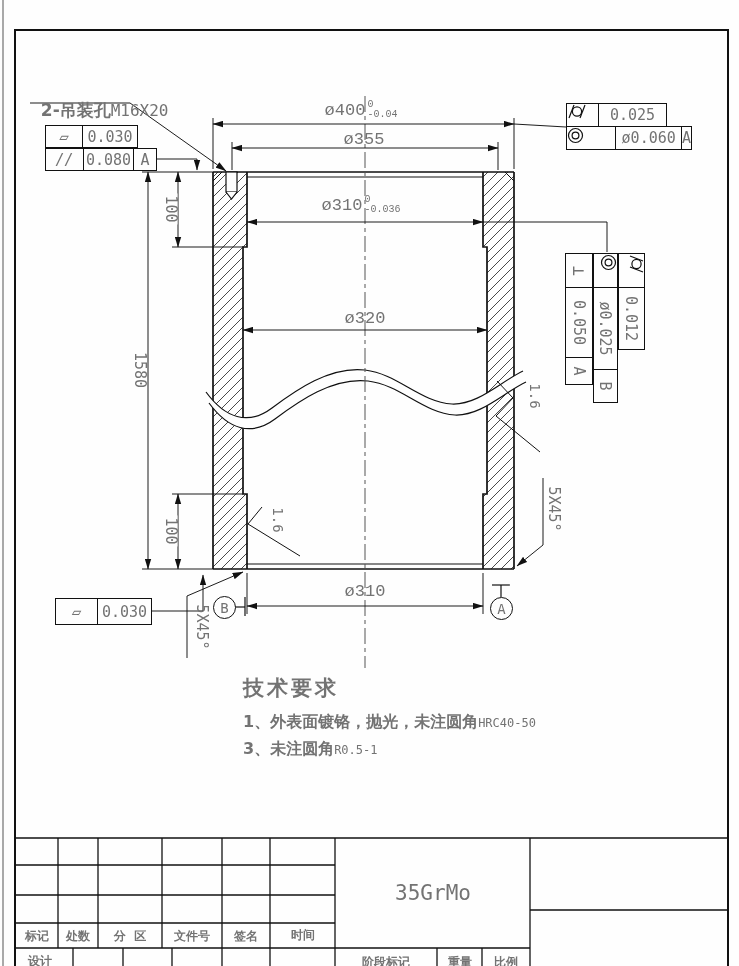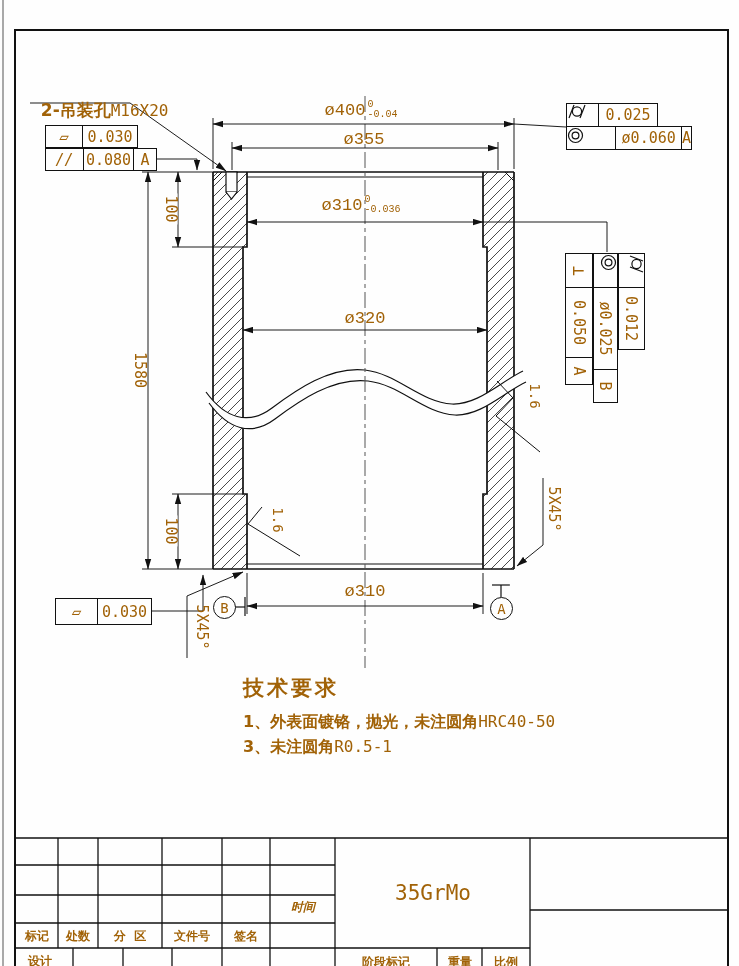--- a/index.html
+++ b/index.html
@@ -1,37 +1,37 @@
 <!DOCTYPE html>
 <html><head>
 <meta charset="utf-8">
 <style>
   html,body{margin:0;padding:0;background:#fff;}
   .sheet{position:relative;width:739px;height:966px;background:#fefefe;overflow:hidden;
-         font-family:"DejaVu Sans",sans-serif;color:#a16207;}
+         font-family:"DejaVu Sans",sans-serif;color:#737373;}
   .sheet svg{position:absolute;left:0;top:0;}
   .abs{position:absolute;white-space:pre;}
   .ctr{transform:translate(-50%,-50%);}
   .mono{font-family:"DejaVu Sans Mono",monospace;font-weight:400;}
   .cjk{font-family:"DejaVu Sans",sans-serif;font-weight:700;}
   .t-dim{font-family:Liberation Mono, monospace;font-size:17px;line-height:17px;display:flex;align-items:flex-start;}
   .tolstack{display:flex;flex-direction:column;font-size:10px;line-height:10px;margin-left:2px;margin-top:-2px;}
   .rot{transform:translate(-50%,-50%) rotate(90deg);font-family:"DejaVu Sans Mono",monospace;font-size:15px;line-height:15px;background:#fefefe;padding:0 2px;}
   .fcf{position:absolute;display:flex;border:1.4px solid #111;background:#fefefe;box-sizing:border-box;
        font-family:"DejaVu Sans Mono",monospace;font-size:15px;}
   .fcf .cell{display:flex;align-items:center;justify-content:center;border-right:1.4px solid #111;box-sizing:border-box;height:100%;}
   .fcf .cell:last-child{border-right:none;}
   .fcf-rot{transform-origin:0 0;transform:rotate(90deg);}
   .datum{position:absolute;width:21px;height:21px;border:1.4px solid #111;border-radius:50%;
          display:flex;align-items:center;justify-content:center;background:#fefefe;
          font-family:"DejaVu Sans Mono",monospace;font-size:14px;}
   .tech{position:absolute;left:243px;top:674px;width:470px;}
   .tech .tr-title{font-size:21px;letter-spacing:3px;margin-bottom:7px;}
   .tech .tr-item{font-size:16px;line-height:25px;}
-  .tech .code{font-family:"DejaVu Sans Mono",monospace;font-weight:400;font-size:16px;}
+  .tech .code{font-family:"DejaVu Sans Mono",monospace;font-weight:400;font-size:12px;}
   .tb-label{font-size:12px;}
   .icon-svg{display:block;}
 </style>
 </head>
 <body>
 
 <div class="sheet">
 
 <svg width="739" height="966" viewBox="0 0 739 966">
   <defs>
@@ -191,21 +191,21 @@
         <span style="font-size:16px;">▱</span>
       </div>
   <div class="cell" style="flex:1;">0.030</div>
 </div>
 <div class="fcf" style="left:45px;top:148px;width:112px;height:23px;">
   <div class="cell" style="width:38px;font-style:italic;">//</div>
   <div class="cell" style="width:50px;">0.080</div>
   <div class="cell" style="flex:1;">A</div>
 </div>
 
-<div class="fcf" style="left:566px;top:103px;width:92px;height:24px;">
+<div class="fcf" style="left:566px;top:103px;width:101px;height:24px;">
   <div class="cell" style="width:32px;">
     <svg class="icon-svg" width="20" height="15" viewBox="0 0 20 15">
           <g stroke="#111" stroke-width="1.2" fill="none">
             <circle cx="10" cy="7.5" r="4.6"></circle>
             <line x1="2" y1="14" x2="7" y2="1"></line>
             <line x1="13" y1="14" x2="18" y2="1"></line>
           </g>
         </svg>
   </div>
   <div class="cell" style="flex:1;">0.025</div>
@@ -267,21 +267,21 @@
   <div class="tr-title cjk">技术要求</div>
   <div class="tr-item"><span class="cjk">1、</span><span class="cjk">外表面镀铬，抛光，未注圆角</span><span class="code">HRC40-50</span></div>
   <div class="tr-item"><span class="cjk">3、</span><span class="cjk">未注圆角</span><span class="code">R0.5-1</span></div>
 </div>
 
 <div class="abs ctr cjk tb-label" style="left:37px;top:936px;">标记</div>
 <div class="abs ctr cjk tb-label" style="left:78px;top:936px;">处数</div>
 <div class="abs ctr cjk tb-label" style="left:130px;top:936px;">分  区</div>
 <div class="abs ctr cjk tb-label" style="left:192px;top:936px;">文件号</div>
 <div class="abs ctr cjk tb-label" style="left:246px;top:936px;">签名</div>
-<div class="abs ctr cjk tb-label" style="left:303px;top:907px;font-style:italic;">时间</div>
+<div class="abs ctr cjk tb-label" style="left:303px;top:935px;">时间</div>
 <div class="abs ctr cjk tb-label" style="left:40px;top:961px;">设计</div>
 <div class="abs ctr cjk tb-label" style="left:386px;top:962px;">阶段标记</div>
 <div class="abs ctr cjk tb-label" style="left:460px;top:962px;">重量</div>
 <div class="abs ctr cjk tb-label" style="left:506px;top:962px;">比例</div>
 <div class="abs ctr mono" style="left:433px;top:893px;font-size:21px;">35GrMo</div>
 <div class="abs ctr cjk" style="left:629px;top:1004px;font-size:24px;letter-spacing:6px;">套筒</div>
 
 </div>
 
 </body></html>

